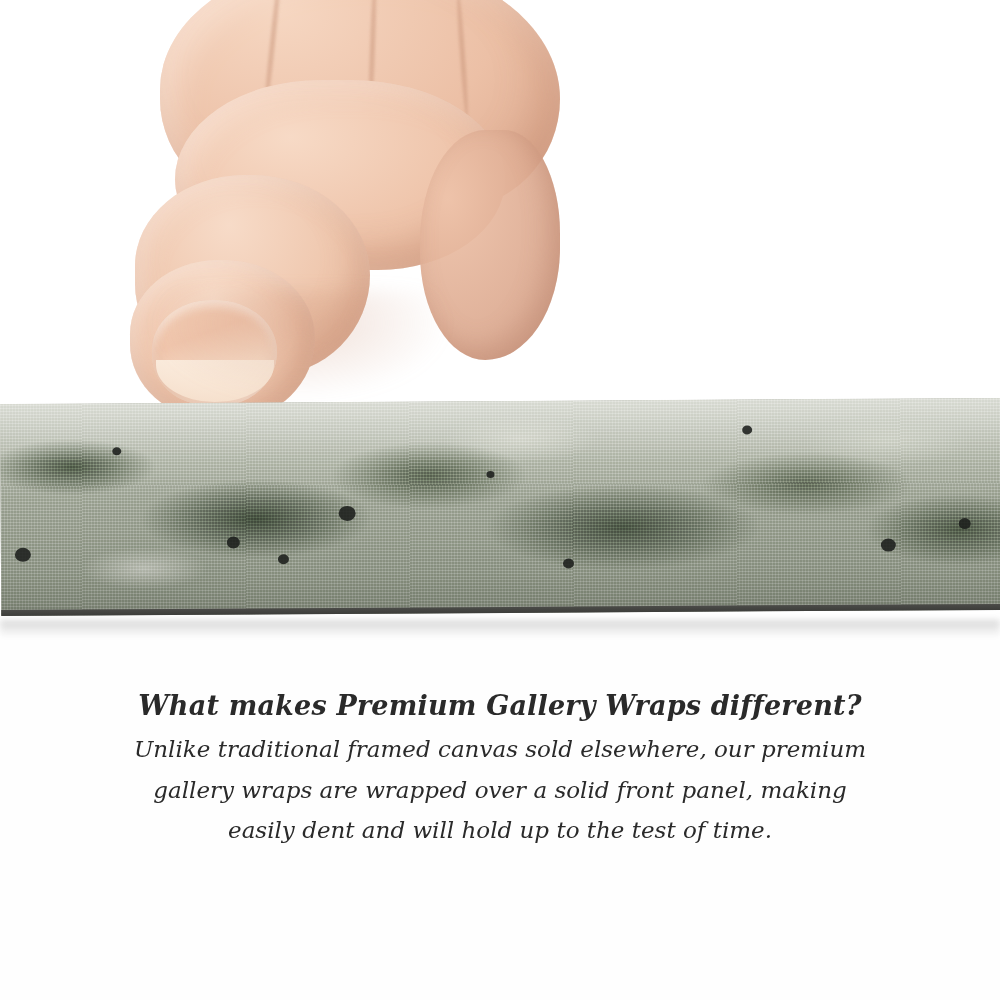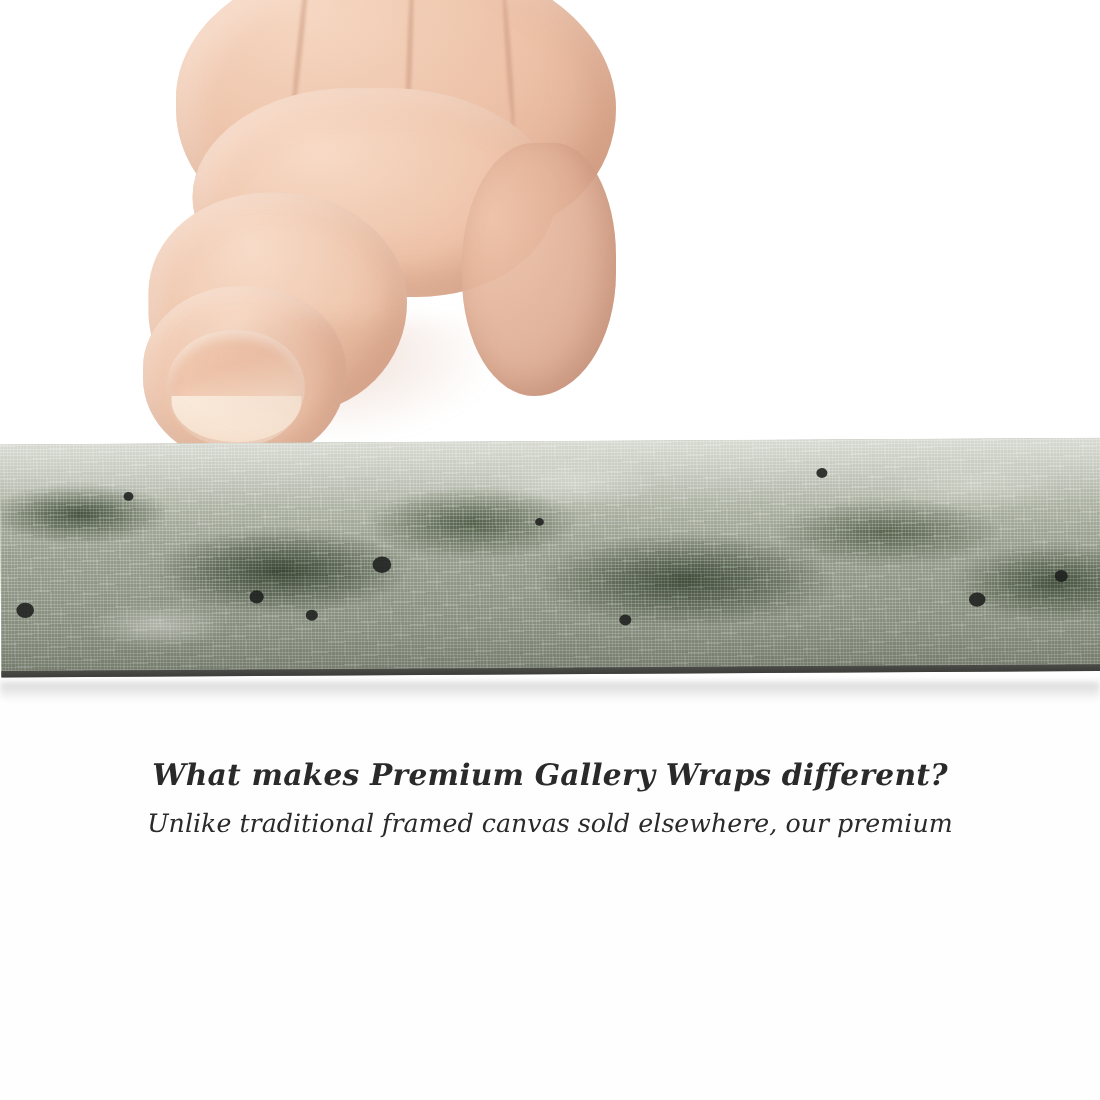--- a/index.html
+++ b/index.html
@@ -275,16 +275,18 @@
 
       <div class="canvas-darkedge"></div>
     </div>
     <div class="canvas-backshadow"></div>
   </div>
 
   <div class="caption">
     <div class="caption-title">What makes Premium Gallery Wraps different?</div>
     <div class="caption-body">
       <p>Unlike traditional framed canvas sold elsewhere, our premium</p>
+      <p>gallery wraps are wrapped over a solid front panel, making</p>
+      <p>easily dent and will hold up to the test of time.</p>
     </div>
   </div>
 
 </div>
 
 </body></html>

